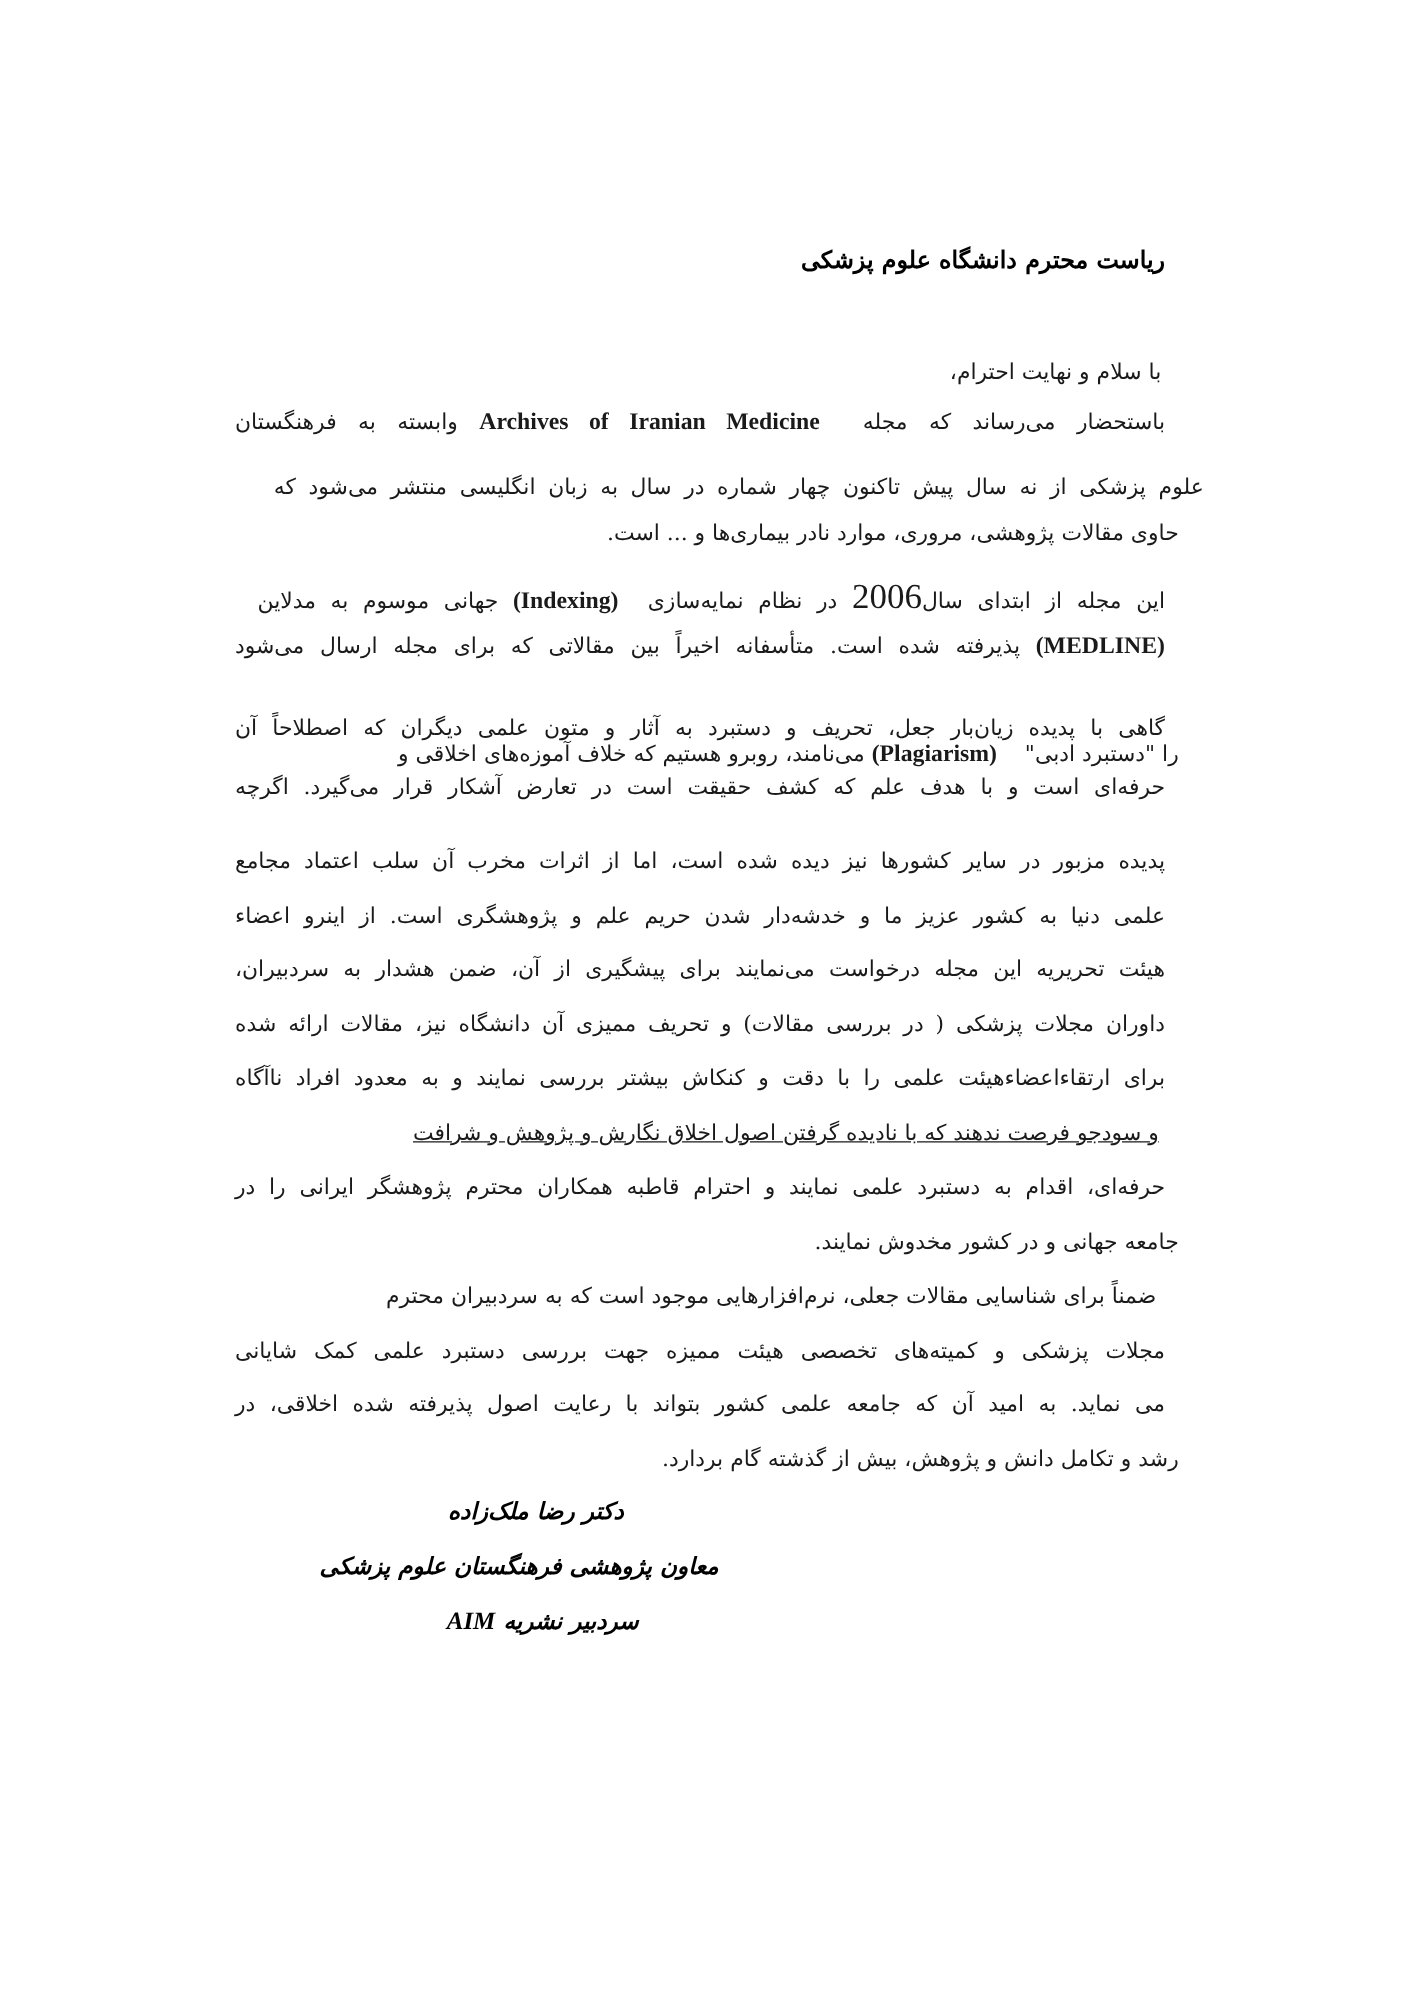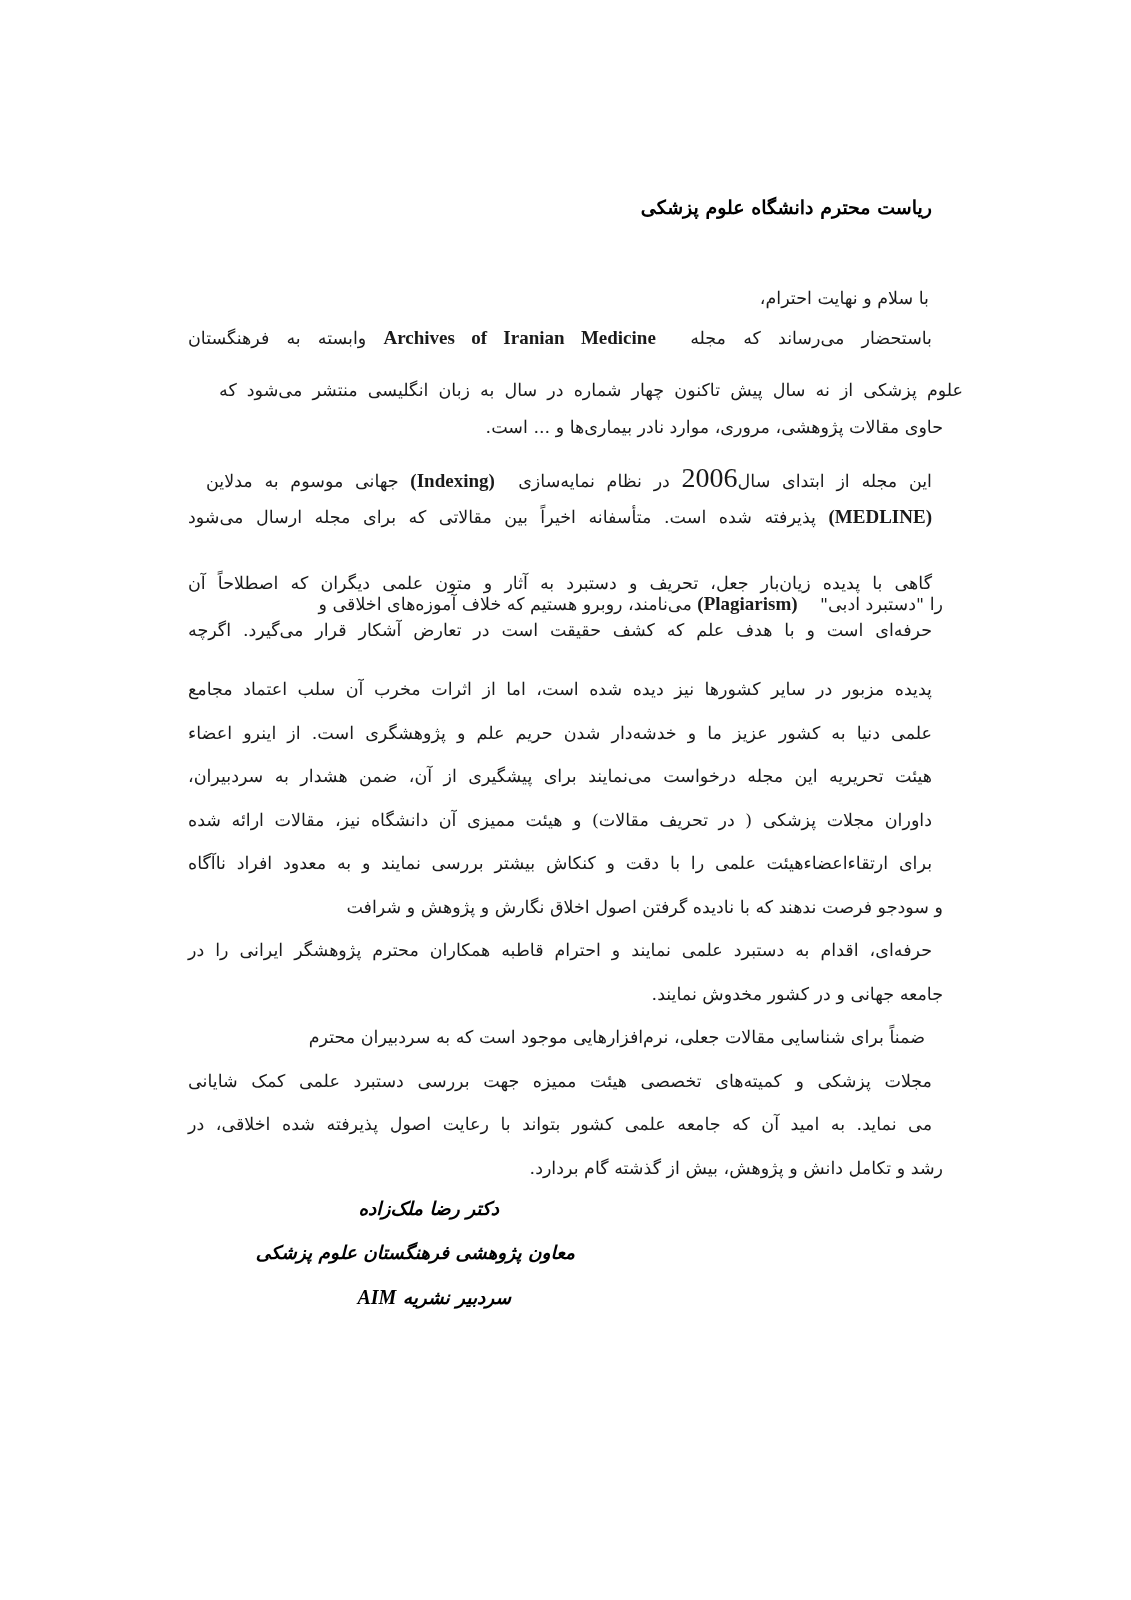--- a/index.html
+++ b/index.html
@@ -116,24 +116,24 @@
   <div class="line ragged" style="top:594px; right:188px;">
     <span>را "دستبرد ادبی"</span>
     &nbsp;&nbsp;&nbsp;<span class="latin-bold">(Plagiarism)</span>
     <span>می‌نامند، روبرو هستیم که خلاف آموزه‌های اخلاقی و</span>
   </div>
 
   <div class="line justified" style="top:622px;">حرفه‌ای است و با هدف علم که کشف حقیقت است در تعارض آشکار قرار می‌گیرد. اگرچه</div>
   <div class="line justified" style="top:681px;">پدیده مزبور در سایر کشورها نیز دیده شده است، اما از اثرات مخرب آن سلب اعتماد مجامع</div>
   <div class="line justified" style="top:725px;">علمی دنیا به کشور عزیز ما و خدشه‌دار شدن حریم علم و پژوهشگری است. از اینرو اعضاء</div>
   <div class="line justified" style="top:768px;">هیئت تحریریه این مجله درخواست می‌نمایند برای پیشگیری از آن، ضمن هشدار به سردبیران،</div>
-  <div class="line justified" style="top:812px;">داوران مجلات پزشکی ( در تحریف مقالات) و هیئت ممیزی آن دانشگاه نیز، مقالات ارائه شده</div>
+  <div class="line justified" style="top:812px;">داوران مجلات پزشکی ( در بررسی مقالات) و تحریف ممیزی آن دانشگاه نیز، مقالات ارائه شده</div>
   <div class="line justified" style="top:855px;">برای ارتقاءاعضاءهیئت علمی را با دقت و کنکاش بیشتر بررسی نمایند و به معدود افراد ناآگاه</div>
 
-  <div class="line ragged" style="top:899px; right:188px;">و سودجو فرصت ندهند که با نادیده گرفتن اصول اخلاق نگارش و پژوهش و شرافت</div>
+  <div class="line ragged" style="top:899px; right:204px;text-decoration:underline;">و سودجو فرصت ندهند که با نادیده گرفتن اصول اخلاق نگارش و پژوهش و شرافت</div>
 
   <div class="line justified" style="top:942px;">حرفه‌ای، اقدام به دستبرد علمی نمایند و احترام قاطبه همکاران محترم پژوهشگر ایرانی را در</div>
 
   <div class="line ragged" style="top:986px; right:188px;">جامعه جهانی و در کشور مخدوش نمایند.</div>
 
   <div class="line ragged" style="top:1029px; right:206px;">ضمناً برای شناسایی مقالات جعلی، نرم‌افزارهایی موجود است که به سردبیران محترم</div>
 
   <div class="line justified" style="top:1073px;">مجلات پزشکی و کمیته‌های تخصصی هیئت ممیزه  جهت بررسی دستبرد علمی کمک شایانی</div>
   <div class="line justified" style="top:1116px;">می نماید. به امید آن که جامعه علمی کشور بتواند با رعایت اصول پذیرفته شده اخلاقی، در</div>
 

